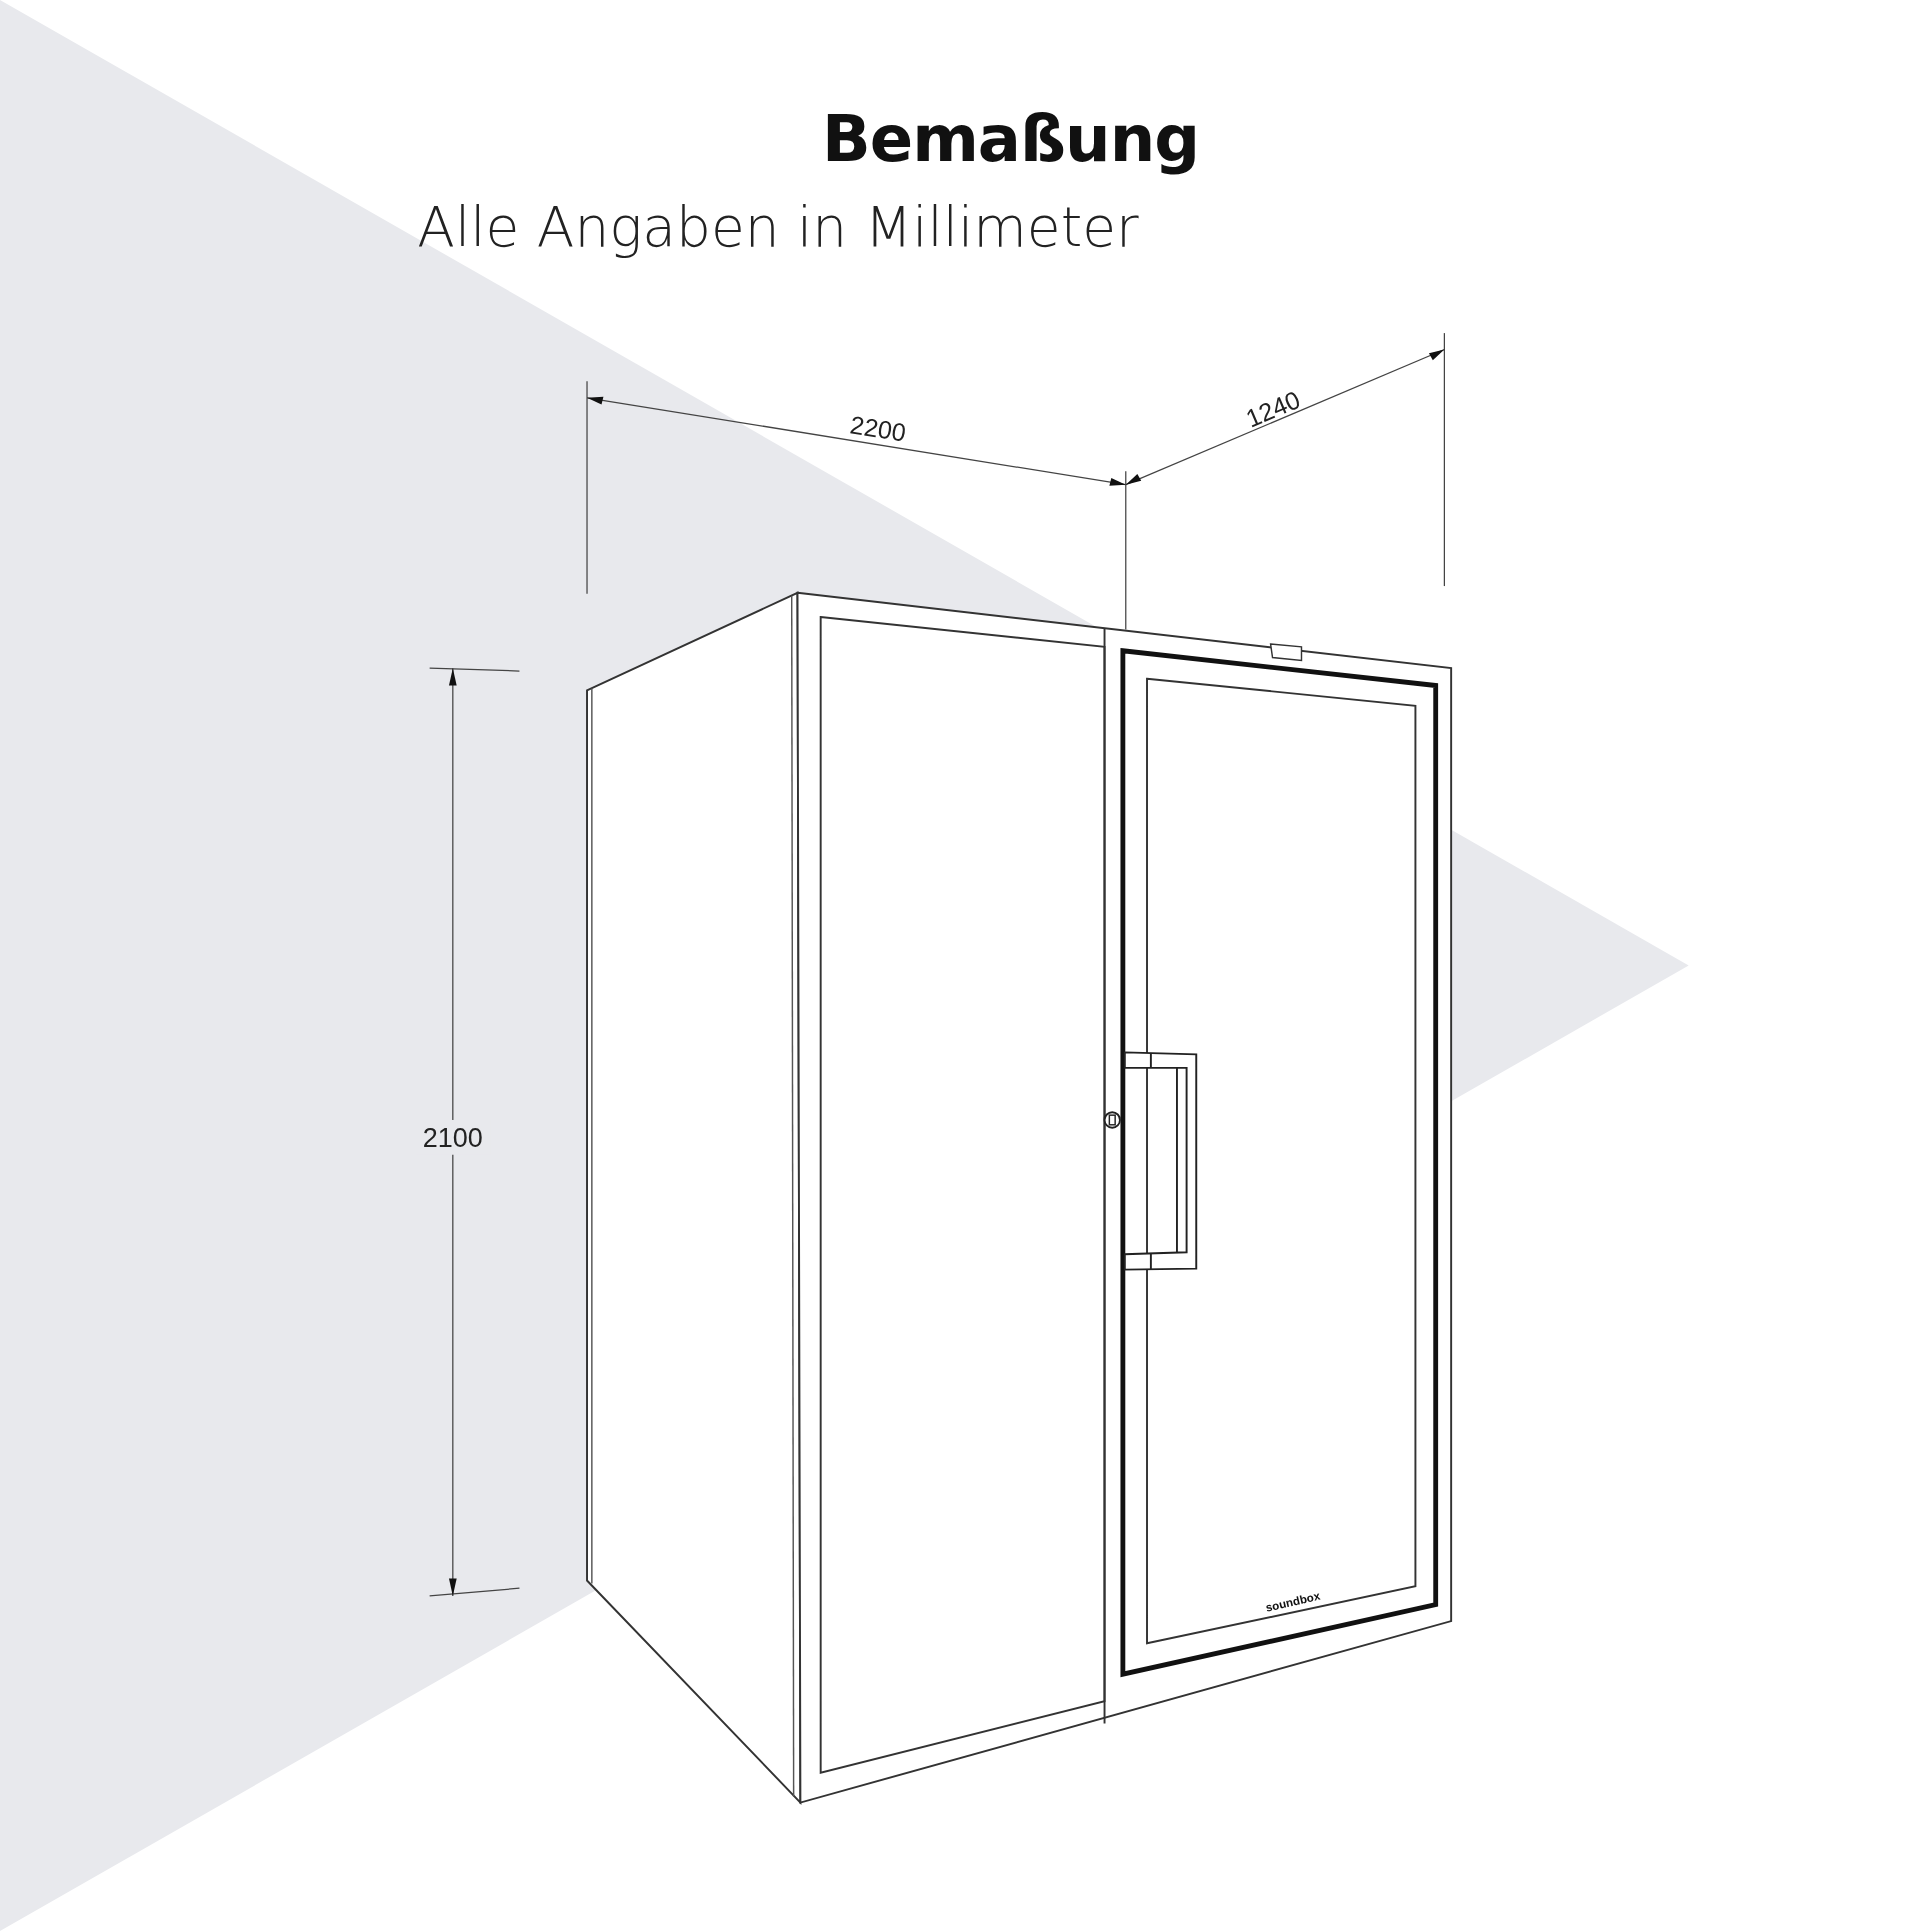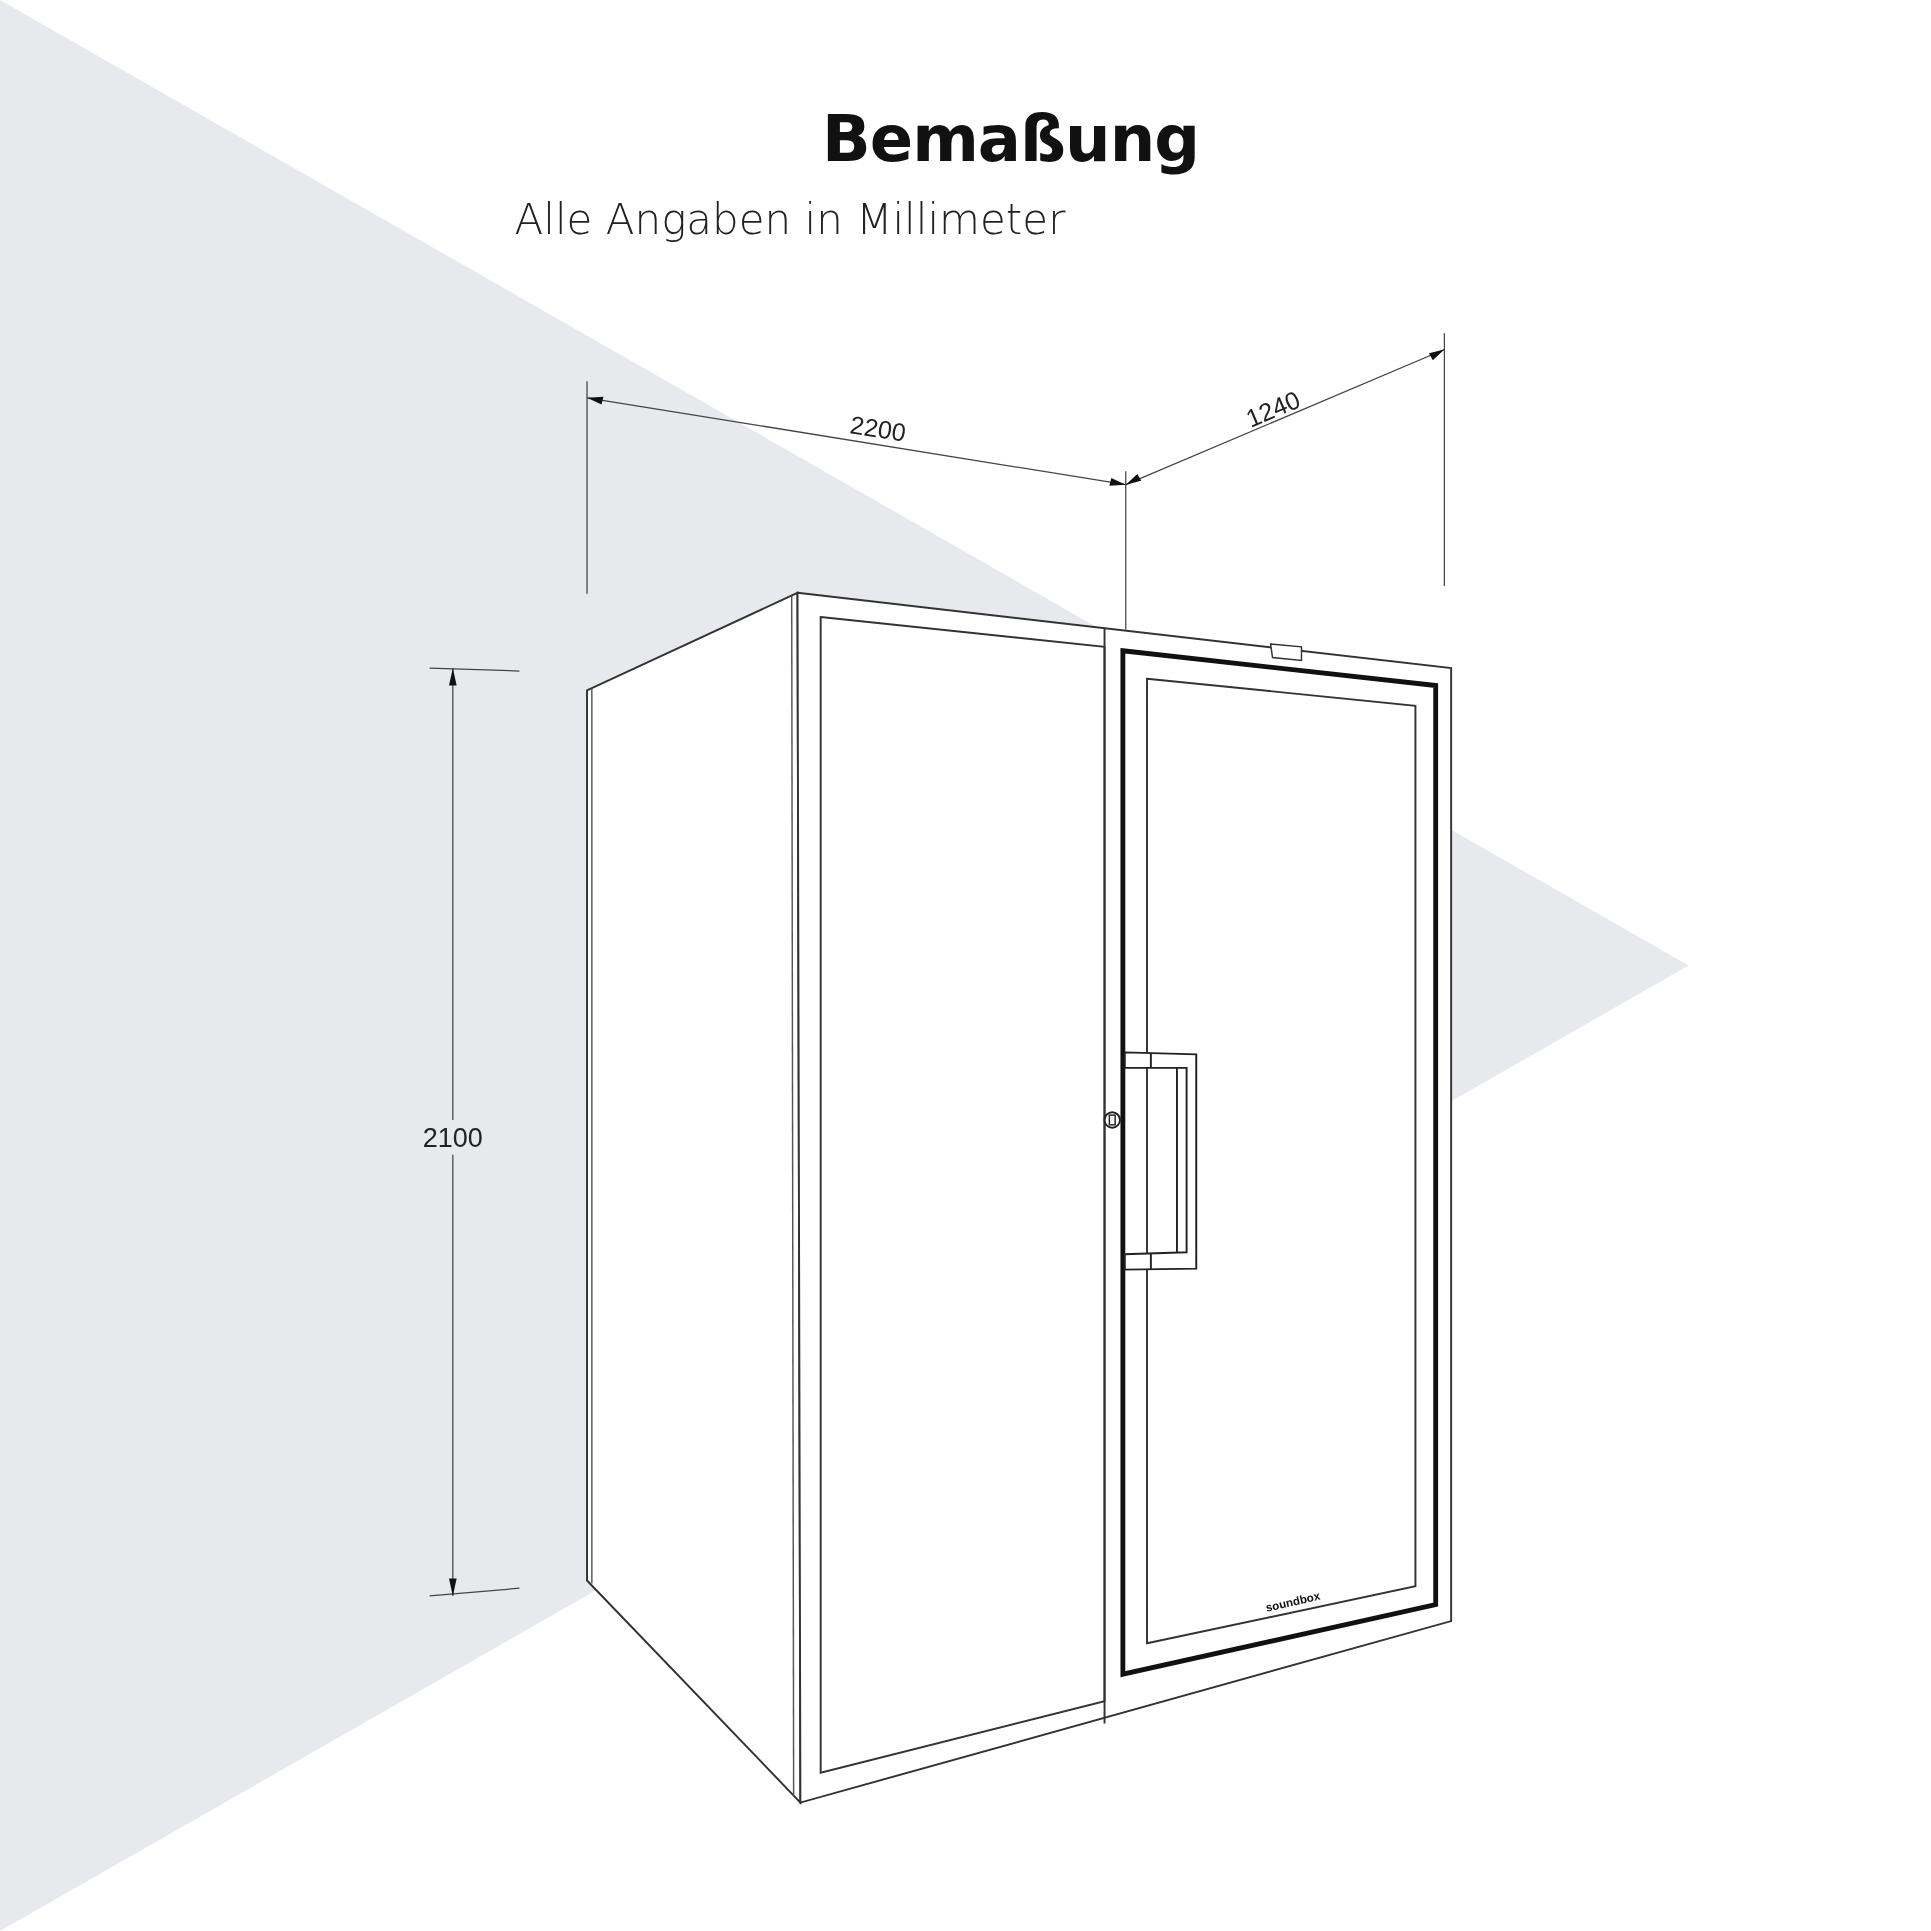--- a/index.html
+++ b/index.html
@@ -1,21 +1,21 @@
 <!DOCTYPE html>
 <html><head>
 <meta charset="utf-8">
 <style>
   html, body { margin: 0; padding: 0; background: #ffffff; }
   body { width: 1931px; height: 1931px; position: relative; overflow: hidden; }
   .canvas { position: absolute; left: 0; top: 0; width: 1931px; height: 1931px; }
   .title { position: absolute; left: 0; width: 1931px; top: 102px; text-align: center;
            font-family: "DejaVu Sans", sans-serif; font-weight: bold; font-size: 64px; color: #111; letter-spacing: -1px; margin-left: 45px; }
   .subtitle { position: absolute; left: 0; width: 1556px; top: 195px; text-align: center;
-              font-family: "DejaVu Sans", sans-serif; font-weight: 200; font-size: 42px; color: #222; padding-left: 12px; }
+              font-family: "DejaVu Sans", sans-serif; font-weight: 200; font-size: 55px; color: #222; }
   svg text { font-family: "Liberation Sans", sans-serif; }
 </style>
 </head>
 <body>
 
 <div class="canvas">
 <svg width="1931" height="1931" viewBox="0 0 2000 2000" xmlns="http://www.w3.org/2000/svg">
 
   <polygon points="0,0 1749,1000 0,2000" fill="#e8e9ed"></polygon>
 

